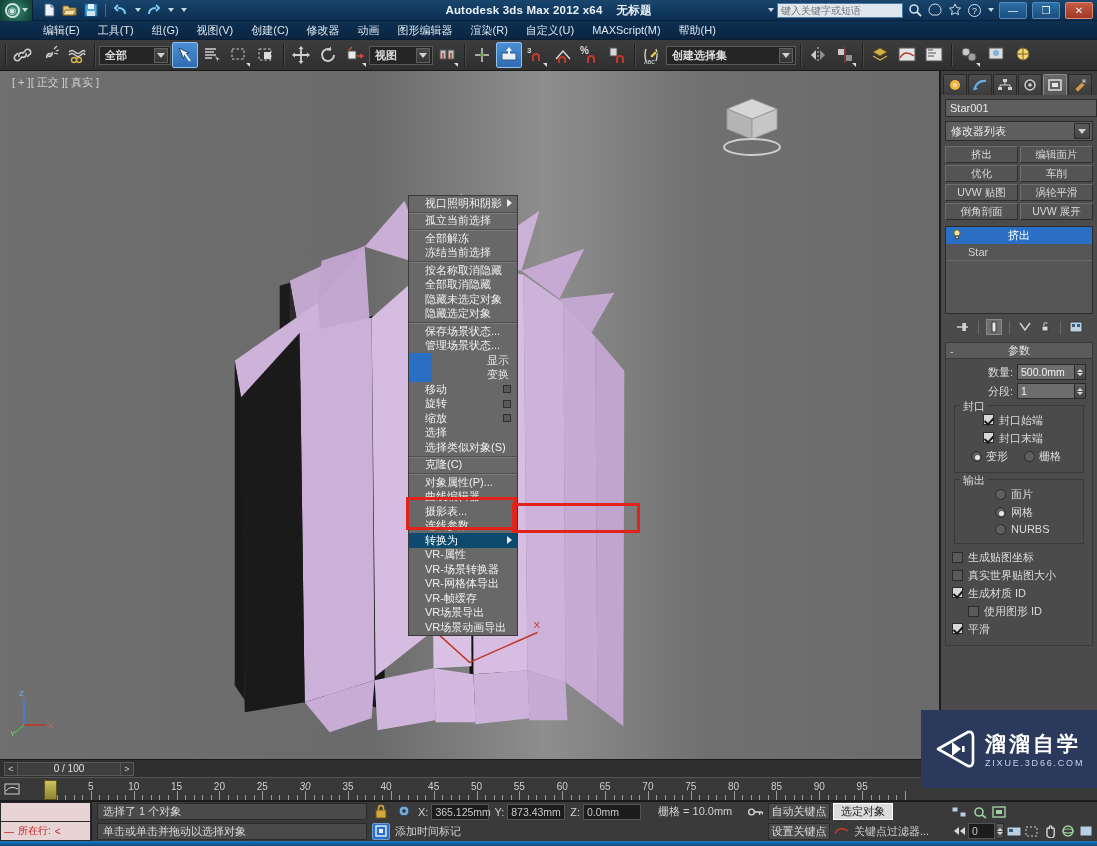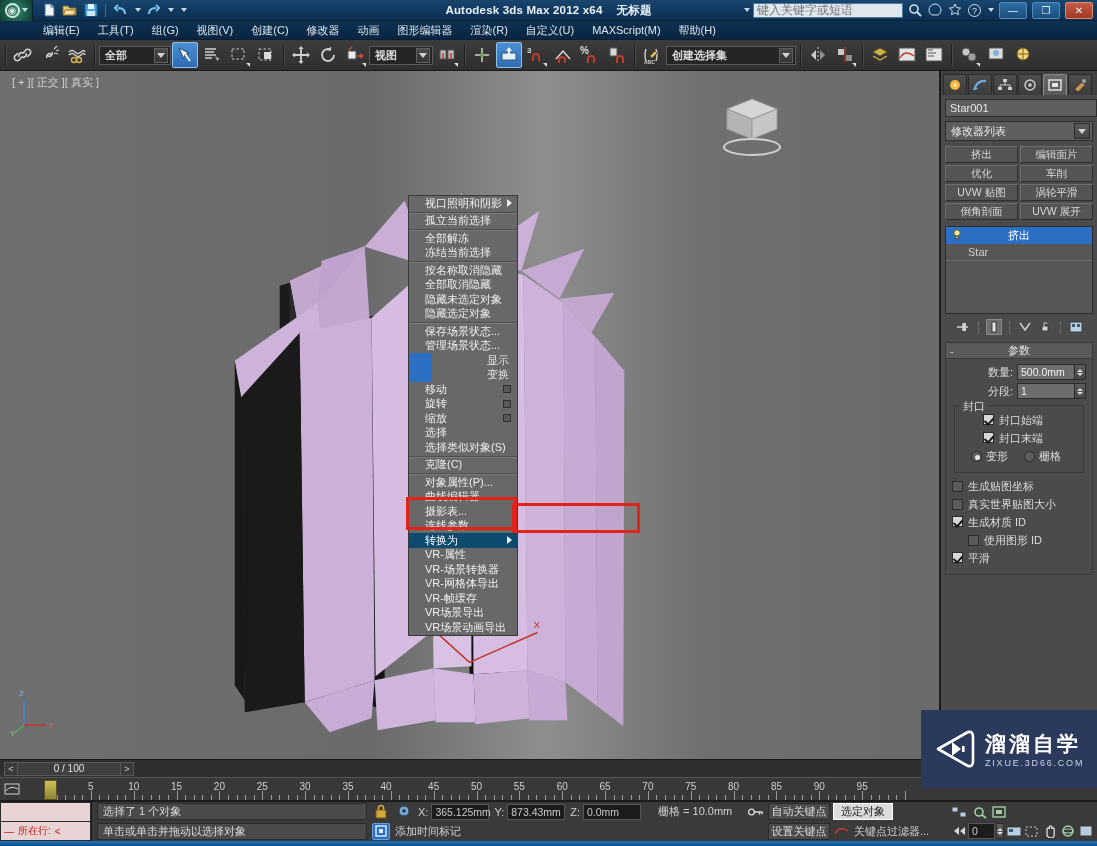--- a/index.html
+++ b/index.html
@@ -29,22 +29,22 @@
   .qat{ display:flex; align-items:center; gap:2px; padding-left:6px; }
   .qbtn{ width:19px;height:17px; display:flex;align-items:center;justify-content:center;
       border-radius:2px; }
   .qbtn svg{ display:block; }
   .sep-v{ width:1px;height:13px;background:#3b6d97; margin:0 3px; }
   .apptitle{ position:absolute; left:0; right:0; text-align:center;
       font-weight:bold; color:#eaf2f8; font-size:11.5px; letter-spacing:.2px;
       pointer-events:none; }
   .apptitle .sub{ font-weight:bold; margin-left:14px; }
   .tb-right{ margin-left:auto; display:flex; align-items:center; gap:3px; padding-right:4px; }
-  .searchbox{ width:150px;height:15px;background:#dfe7ee; border:1px solid #4d7ba4;
-      color:#6b6b6b; font-size:12px; padding:1px 3px; }
+  .searchbox{ width:126px;height:15px;background:#dfe7ee; border:1px solid #4d7ba4;
+      color:#6b6b6b; font-size:10px; padding:1px 3px; }
   .ticon{ width:17px;height:16px; display:flex;align-items:center;justify-content:center; }
   .wbtn{ width:28px;height:17px; display:flex;align-items:center;justify-content:center;
       background:linear-gradient(#2d6fa5,#1b4e7c); border:1px solid #4f8cbd; border-radius:2px;
       color:#eaf2f8; font-size:10px; margin-left:2px; }
   .wbtn.close{ background:linear-gradient(#c85b45,#9e3a28); border-color:#e08a74; }
 
   
   .menubar{ height:19px; display:flex; align-items:center; padding-left:34px;
     background:linear-gradient(180deg,#0d3051,#0a2542); gap:0px;
     border-bottom:1px solid #081d33; }
@@ -789,20 +789,35 @@
                 <span>封口末端</span>
               </div>
               <div class="rrow" style="padding-left:10px; gap:4px;">
                 <span class="radio on"></span>
                 <span>变形</span>
                 <span class="radio" style="margin-left:12px"></span>
                 <span>栅格</span>
               </div>
             </div>
 
+            <div class="group">
+              <span class="gtitle">输出</span>
+              <div class="rrow" style="padding-left:34px">
+                <span class="radio"></span>
+                <span>面片</span>
+              </div>
+              <div class="rrow" style="padding-left:34px">
+                <span class="radio on"></span>
+                <span>网格</span>
+              </div>
+              <div class="rrow" style="padding-left:34px">
+                <span class="radio"></span>
+                <span>NURBS</span>
+              </div>
+            </div>
 
             <div class="ck" style="margin-top:6px">
               <span class="box off"></span>
               <span>生成贴图坐标</span>
             </div>
             <div class="ck">
               <span class="box off"></span>
               <span>真实世界贴图大小</span>
             </div>
             <div class="ck">
@@ -938,21 +953,21 @@
         <div class="tick" style="left: 870.72px; height: 5px;"></div>
         <div class="tick" style="left: 879.29px; height: 5px;"></div>
         <div class="tick" style="left: 887.86px; height: 5px;"></div>
         <div class="tick" style="left: 896.43px; height: 5px;"></div>
         <div class="tick" style="left: 905px; height: 9px;"></div>
         <div class="num" style="left: 90.85px;">5</div>
         <div class="num" style="left: 133.7px;">10</div>
         <div class="num" style="left: 176.55px;">15</div>
         <div class="num" style="left: 219.4px;">20</div>
         <div class="num" style="left: 262.25px;">25</div>
-        <div class="num" style="left: 305.1px;">30</div>
+        <div class="num" style="left: 305.1px; font-style: italic;">30</div>
         <div class="num" style="left: 347.95px;">35</div>
         <div class="num" style="left: 386px;">40</div>
         <div class="num" style="left: 433.65px;">45</div>
         <div class="num" style="left: 476.5px;">50</div>
         <div class="num" style="left: 519.35px;">55</div>
         <div class="num" style="left: 562.2px;">60</div>
         <div class="num" style="left: 605.05px;">65</div>
         <div class="num" style="left: 647.9px;">70</div>
         <div class="num" style="left: 690.75px;">75</div>
         <div class="num" style="left: 733.6px;">80</div>

